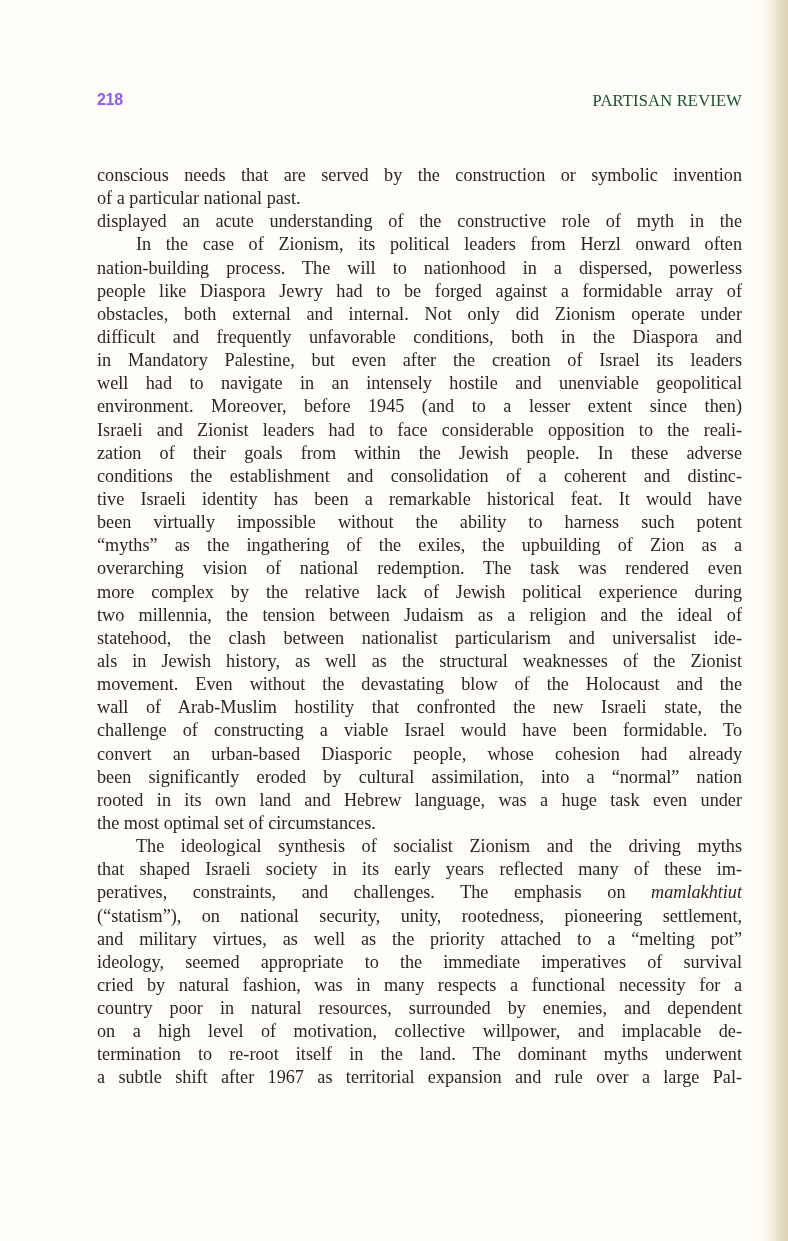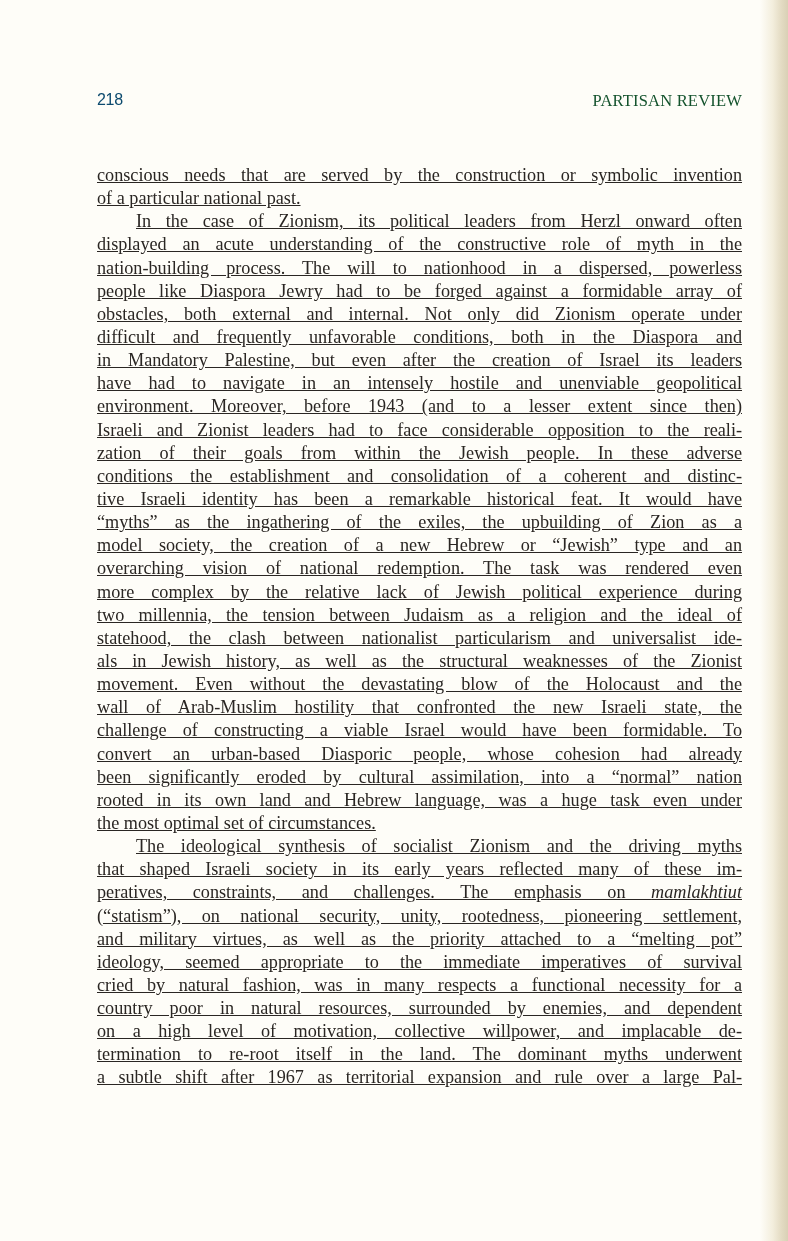--- a/index.html
+++ b/index.html
@@ -13,35 +13,35 @@
     .page-shade {
       position: absolute; top: 0; right: 0; width: 28px; height: 1241px;
       background: linear-gradient(to right, rgba(254,253,248,0) 0%, #f3eedd 45%, #e4dcc4 75%, #d9d0b5 100%);
     }
     .running-head {
       position: absolute; top: 91px; left: 97px; width: 645px; height: 24px;
     }
     .page-number {
       position: absolute; left: 0; top: 0;
       font-family: "Liberation Sans", "DejaVu Sans", sans-serif;
-      font-weight: normal; font-size: 16px; letter-spacing: -0.3px;
-      color: #0c4a6e;
+      font-weight: bold; font-size: 16px; letter-spacing: -0.3px;
+      color: #8b5cf6;
     }
     .journal-title {
       position: absolute; right: 0; top: 0;
       font-size: 16.5px; letter-spacing: 0.2px;
       color: #14532d;
     }
     .body-text {
       position: absolute; top: 164px; left: 97px; width: 645px;
       font-size: 18.2px; line-height: 23.15px;
     }
     .line {
       display: block; white-space: nowrap; height: 23.15px;
-      text-align: justify; text-align-last: justify; text-decoration: underline;
+      text-align: justify; text-align-last: justify;
     }
     .line.last { text-align-last: left; }
     .line.indent { padding-left: 39px; }
     em { font-style: italic; }
   </style>
 </head>
 <body>
 
 <div class="page-shade"></div>
 
@@ -49,35 +49,35 @@
   <span class="page-number">218</span>
   <span class="journal-title">PARTISAN REVIEW</span>
 </div>
 
 <div class="body-text" id="body-text">
     <div>
       <span class="line">conscious needs that are served by the construction or symbolic invention</span>
       <span class="line last">of a particular national past.</span>
     </div>
     <div>
+      <span class="line">displayed an acute understanding of the constructive role of myth in the</span>
       <span class="line indent">In the case of Zionism, its political leaders from Herzl onward often</span>
-      <span class="line">displayed an acute understanding of the constructive role of myth in the</span>
       <span class="line">nation-building process. The will to nationhood in a dispersed, powerless</span>
       <span class="line">people like Diaspora Jewry had to be forged against a formidable array of</span>
       <span class="line">obstacles, both external and internal. Not only did Zionism operate under</span>
       <span class="line">difficult and frequently unfavorable conditions, both in the Diaspora and</span>
       <span class="line">in Mandatory Palestine, but even after the creation of Israel its leaders</span>
-      <span class="line">have had to navigate in an intensely hostile and unenviable geopolitical</span>
-      <span class="line">environment. Moreover, before 1943 (and to a lesser extent since then)</span>
+      <span class="line">well had to navigate in an intensely hostile and unenviable geopolitical</span>
+      <span class="line">environment. Moreover, before 1945 (and to a lesser extent since then)</span>
       <span class="line">Israeli and Zionist leaders had to face considerable opposition to the reali-</span>
       <span class="line">zation of their goals from within the Jewish people. In these adverse</span>
       <span class="line">conditions the establishment and consolidation of a coherent and distinc-</span>
       <span class="line">tive Israeli identity has been a remarkable historical feat. It would have</span>
+      <span class="line">been virtually impossible without the ability to harness such potent</span>
       <span class="line">“myths” as the ingathering of the exiles, the upbuilding of Zion as a</span>
-      <span class="line">model society, the creation of a new Hebrew or “Jewish” type and an</span>
       <span class="line">overarching vision of national redemption. The task was rendered even</span>
       <span class="line">more complex by the relative lack of Jewish political experience during</span>
       <span class="line">two millennia, the tension between Judaism as a religion and the ideal of</span>
       <span class="line">statehood, the clash between nationalist particularism and universalist ide-</span>
       <span class="line">als in Jewish history, as well as the structural weaknesses of the Zionist</span>
       <span class="line">movement. Even without the devastating blow of the Holocaust and the</span>
       <span class="line">wall of Arab-Muslim hostility that confronted the new Israeli state, the</span>
       <span class="line">challenge of constructing a viable Israel would have been formidable. To</span>
       <span class="line">convert an urban-based Diasporic people, whose cohesion had already</span>
       <span class="line">been significantly eroded by cultural assimilation, into a “normal” nation</span>

